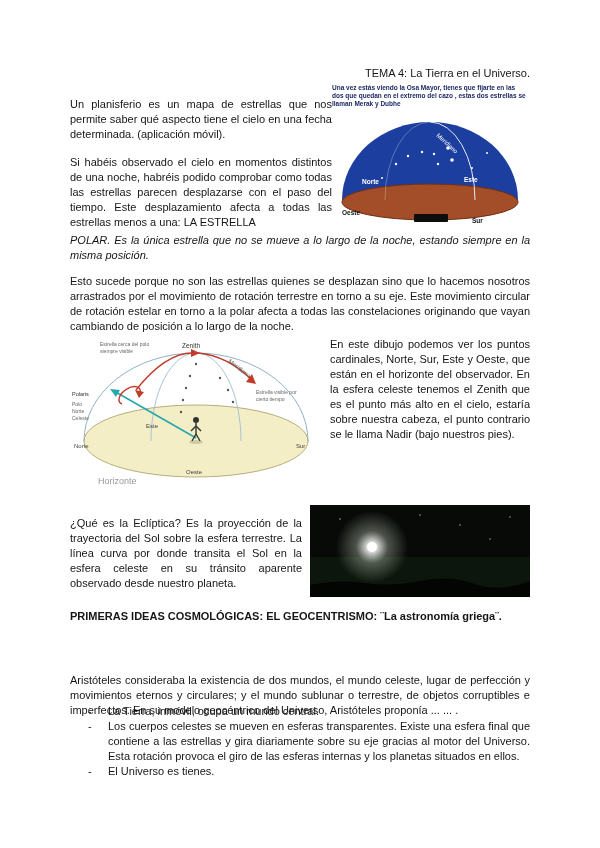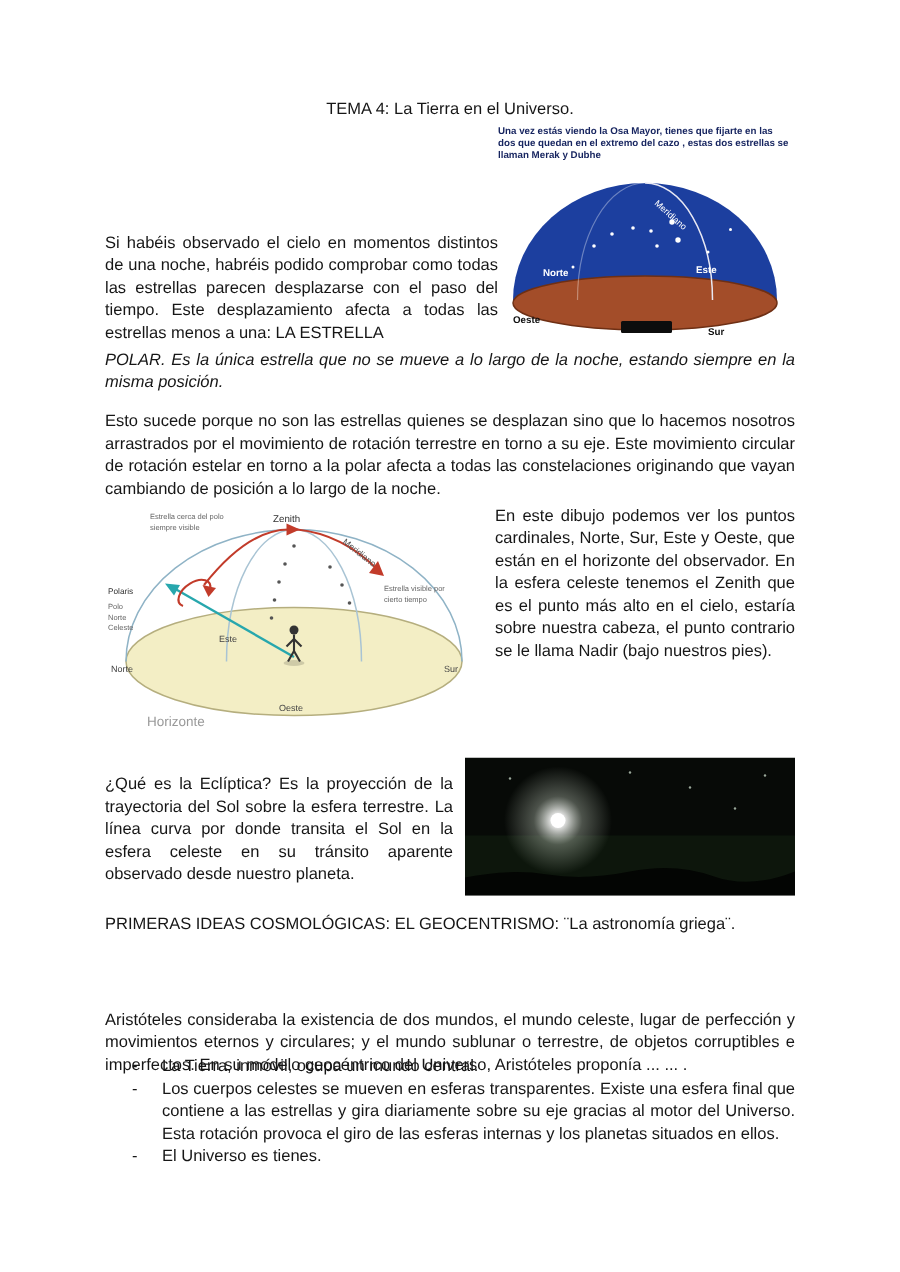--- a/index.html
+++ b/index.html
@@ -2,40 +2,41 @@
 <html><head>
 <meta charset="utf-8">
 <style>
   * { margin:0; padding:0; box-sizing:border-box; }
   html,body { background:#ffffff; }
   .page {
     position:relative; width:600px; height:848px; background:#ffffff;
     font-family:"Liberation Sans", sans-serif; color:#161616; overflow:hidden;
   }
   .txt { position:absolute; font-size:11px; line-height:15px; text-align:justify; }
-  .title { text-align:center; }
+  .title { text-align:right; }
   .heading { text-align:left; }
   .fig { position:absolute; }
   .caption {
     position:absolute; font-size:6.5px; line-height:8px; font-weight:bold;
     color:#16245f; text-align:left;
   }
   .bullets { position:absolute; left:88px; top:704px; width:442px; }
   .bullet-row { display:flex; }
   .bullet-marker { width:20px; flex:0 0 20px; font-size:11px; line-height:15px; }
   .bullet-text { flex:1; font-size:11px; line-height:15px; text-align:justify; }
   svg text { font-family:"Liberation Sans", sans-serif; }
 </style>
 </head>
 <body>
 
 <div class="page">
 
   <div class="txt title" style="left:70px; top:66px; width:460px;">TEMA 4: La Tierra en el Universo.</div>
 
+  <div class="txt" style="left:70px; top:97px; width:262px;">Un planisferio es un mapa de estrellas que nos permite saber qué aspecto tiene el cielo en una fecha determinada. (aplicación móvil).</div>
 
   <div class="txt" style="left:70px; top:155px; width:262px;">Si habéis observado el cielo en momentos distintos de una noche, habréis podido comprobar como todas las estrellas parecen desplazarse con el paso del tiempo. Este desplazamiento afecta a todas las estrellas menos a una: LA ESTRELLA</div>
 
   <div class="caption" style="left:332px; top:84px; width:196px;">Una vez estás viendo la Osa Mayor, tienes que fijarte en las dos que quedan en el extremo del cazo , estas dos estrellas se llaman Merak y Dubhe</div>
 
   <div class="fig" style="left:332px; top:108px; width:196px; height:118px;">
     <svg width="196" height="118" viewBox="0 0 196 118">
 
       <path d="M 10 92 A 88 78 0 0 1 186 92 Z" fill="#1c3f9f"></path>
 
@@ -161,21 +162,21 @@
         <circle cx="150" cy="20" r="0.8"></circle>
         <circle cx="180" cy="34" r="0.8"></circle>
         <circle cx="30" cy="14" r="0.8"></circle>
         <circle cx="200" cy="12" r="0.8"></circle>
         <circle cx="110" cy="10" r="0.8"></circle>
       </g>
       <path d="M0 80 Q 30 74 55 78 T 110 76 T 165 79 T 220 76 L 220 92 L 0 92 Z" fill="#030503"></path>
     </svg>
   </div>
 
-  <div class="txt heading" style="left:70px; top:609px; width:460px;">PRIMERAS IDEAS COSMOLÓGICAS: EL GEOCENTRISMO: ¨La astronomía griega¨.</div>
+  <div class="txt heading" style="left:70px; top:609px; width:460px;font-weight:bold;">PRIMERAS IDEAS COSMOLÓGICAS: EL GEOCENTRISMO: ¨La astronomía griega¨.</div>
 
   <div class="txt" style="left:70px; top:673px; width:460px;">Aristóteles consideraba la existencia de dos mundos, el mundo celeste, lugar de perfección y movimientos eternos y circulares; y el mundo sublunar o terrestre, de objetos corruptibles e imperfectos. En su modelo geocéntrico del Universo, Aristóteles proponía ... ... .</div>
 
   <div class="bullets">
     <div class="bullet-row">
       <div class="bullet-marker">-</div>
       <div class="bullet-text">La Tierra, inmóvil, ocupa un mundo central.</div>
     </div>
     <div class="bullet-row">
       <div class="bullet-marker">-</div>

